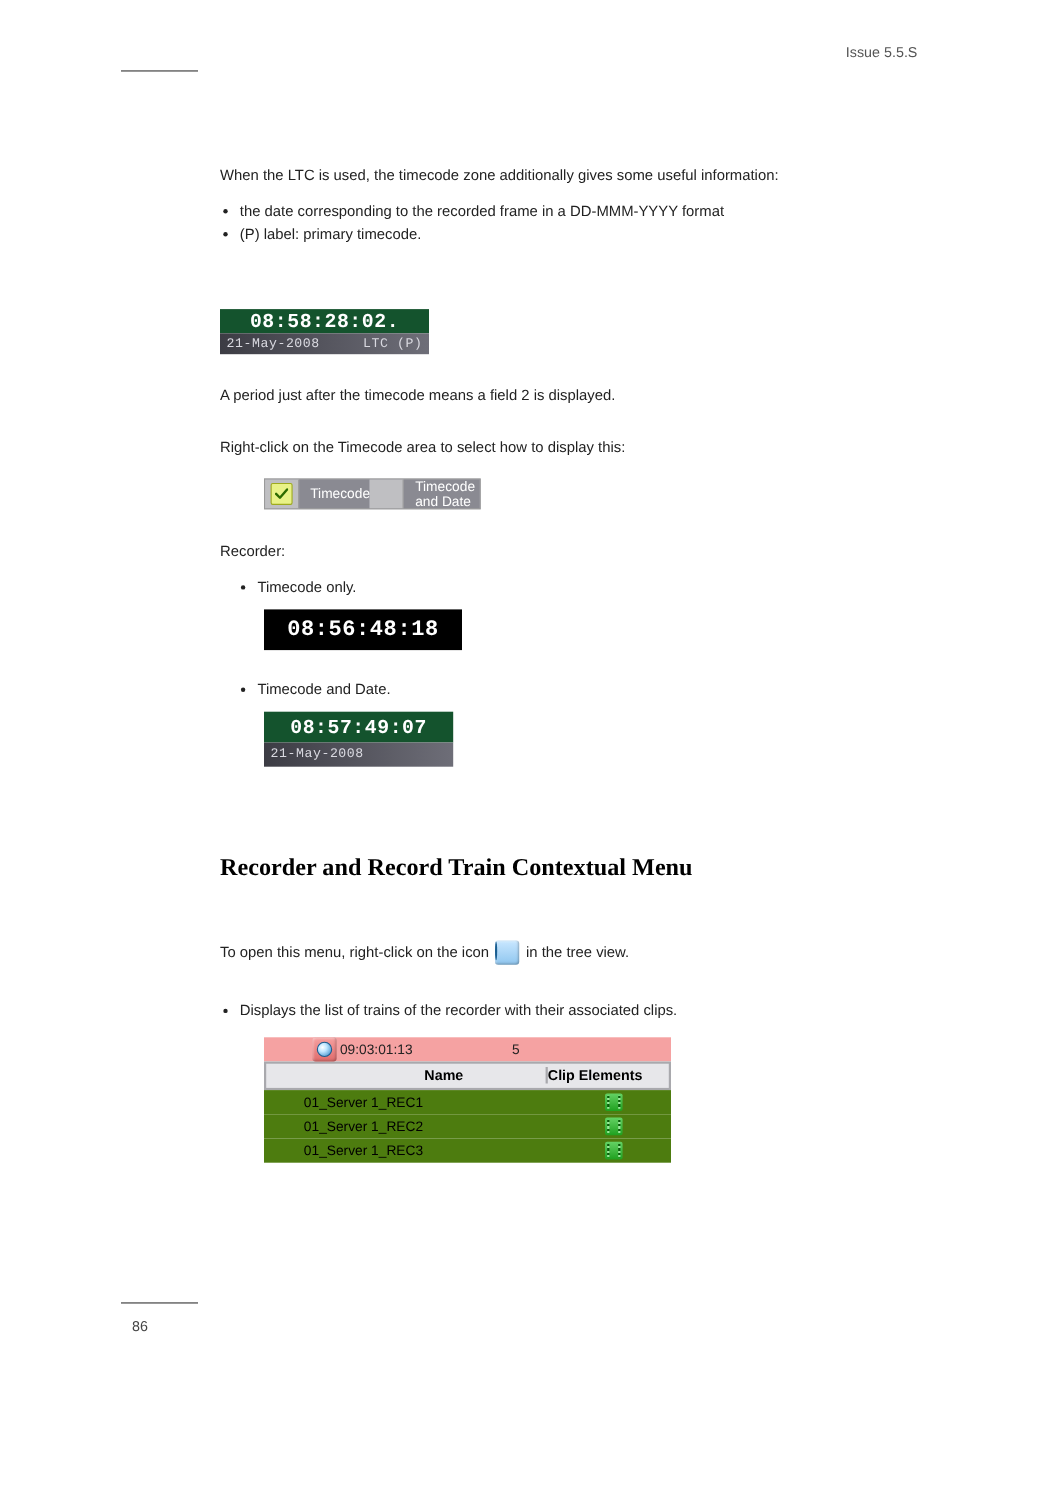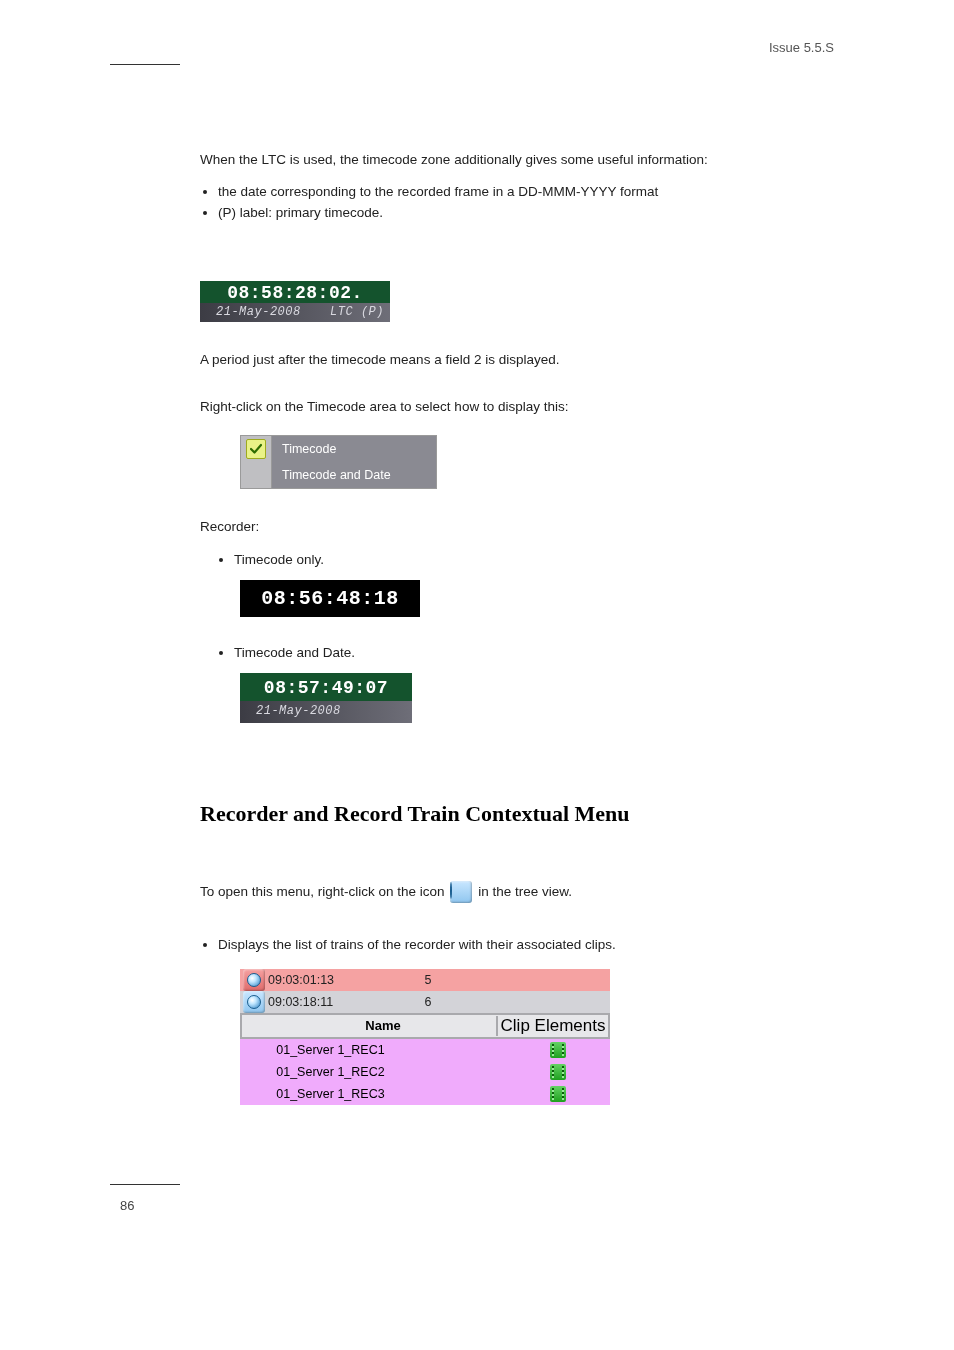--- a/index.html
+++ b/index.html
@@ -12,53 +12,53 @@
   .bullet-list { margin: 0 0 0 18px; padding: 0; }
   .bullet-list li { margin: 4px 0; list-style: disc; }
   .bullet-list.tight li { margin: 2px 0; }
   .gap-sm { height: 10px; }
   .gap-md { height: 18px; }
   .gap-lg { height: 28px; }
 
   
   .tc-widget { width: 190px; display: flex; flex-direction: column; font-family: "Courier New", monospace; letter-spacing: 0.5px; }
   .tc-top { background: #14532d; color: #fff; font-weight: bold; font-size: 18px; padding: 2px 6px 0 6px; text-align: center; }
-  .tc-bottom { background: linear-gradient(to right, #3c3c44, #6e6e78); color: #d9d9e0; font-size: 11px; padding: 2px 6px 3px 16px; display: flex; justify-content: space-between; font-style: italic; }
+  .tc-bottom { background: linear-gradient(to right, #3c3c44, #6e6e78); color: #d9d9e0; font-size: 11px; padding: 2px 6px 3px 6px; display: flex; justify-content: space-between; }
   .tc-bottom.single { justify-content: flex-start; }
 
   
   .tc-big-only { width: 172px; background: #000; color: #fff; font-family: "Courier New", monospace; font-weight: bold; font-size: 20px; text-align: center; padding: 4px 4px; letter-spacing: 0.5px; }
 
   
-  .ctx-menu { width: 195px; border: 1px solid #9a9a9a; background: #a9a9b0; display: flex; flex-direction: column; font-size: 12.5px; }
+  .ctx-menu { width: 195px; border: 1px solid #9a9a9a; background: #a9a9b0; display: flex; font-size: 12.5px; }
   .ctx-row { display: flex; align-items: stretch; height: 26px; }
   .ctx-check-col { width: 30px; background: #bfbfc2; border-right: 1px solid #9a9a9a; display: flex; align-items: center; justify-content: center; }
   .ctx-checkbox { width: 18px; height: 18px; background: #e9f287; border: 1px solid #9eaa1e; border-radius: 2px; display: flex; align-items: center; justify-content: center; color: #3b6b00; font-size: 14px; font-weight: bold; }
   .ctx-label { flex: 1; background: #8a8a92; color: #fff; display: flex; align-items: center; padding-left: 10px; }
 
   .mono-small { font-family: "Courier New", monospace; font-size: 12px; }
 
   .heading { font-family: "Times New Roman", Georgia, serif; font-size: 22px; font-weight: bold; margin: 0 0 8px 0; }
 
   
   .rec-ico { width: 22px; height: 22px; border-radius: 3px; display: inline-flex; align-items: center; justify-content: center; vertical-align: middle; box-shadow: inset -1px -1px 2px rgba(0,0,0,0.25), inset 1px 1px 2px rgba(255,255,255,0.4); }
   .rec-ico .dot { width: 12px; height: 12px; border-radius: 50%; background: radial-gradient(circle at 35% 35%, #ffffff 0%, #bfe6ff 35%, #2a7fc0 100%); border: 1px solid #1a5e90; }
   .rec-ico.red { background: linear-gradient(#f6a1a1, #e06b6b); }
   .rec-ico.blue { background: linear-gradient(#c9e7ff, #8fc6ef); }
-  .row-status { display: flex; align-items: center; height: 22px; }
+  .row-status { display: flex; align-items: center; height: 22px; padding-left: 41px; }
   .row-status .cell-ico { width: 28px; display:flex; align-items:center; justify-content:center; }
   .row-status .cell-tc { width: 140px; font-size: 12.5px; color: #222; }
   .row-status .cell-n { width: 40px; text-align: center; font-size: 12.5px; color: #222; }
   .row-status .cell-rest { flex:1; }
   .row-red { background: #f5a2a2; }
   .row-blue-hdr { background: #d3d3d8; }
   .thead-row { background: #e7e7ea; border: 2px solid #a9a9ad; }
   .thead-row .th-name { flex:1; text-align:center; font-weight:bold; font-size:13px; }
-  .thead-row .th-clip { width: 110px; text-align:center; font-weight:normal; font-size:17px; border-left: 2px solid #a9a9ad; }
-  .data-row { display:flex; align-items:center; height:22px; background:#f0abfc; font-size:12.5px; }
+  .thead-row .th-clip { width: 110px; text-align:left; font-weight:bold; font-size:13px; border-left: 2px solid #a9a9ad; }
+  .data-row { display:flex; align-items:center; height:22px; background:#4d7c0f; font-size:12.5px; }
   .data-row .c-left { width: 38px; }
   .data-row .c-name { width: 240px; }
   .data-row .c-ico { width: 110px; display:flex; justify-content:center; }
   .film-ico { width: 16px; height: 16px; border-radius: 2px; background: linear-gradient(#64d264, #1fa01f); position: relative; }
   .film-ico::before, .film-ico::after { content:""; position:absolute; top:2px; bottom:2px; width:2px; background: repeating-linear-gradient(#0b5b0b 0 2px, #9be89b 2px 4px); }
   .film-ico::before { left:2px; }
   .film-ico::after { right:2px; }
 
   .hr-bottom { position: absolute; bottom: 108px; left: 110px; width: 70px; border-top: 1px solid #333; }
   .page-num { position: absolute; bottom: 80px; left: 120px; font-size: 13px; color: #444; }
@@ -177,30 +177,20 @@
       <div class="row-status row-red">
         <div class="cell-ico">
             <span class="rec-ico red">
               <span class="dot"></span>
             </span>
           </div>
         <div class="cell-tc">09:03:01:13</div>
         <div class="cell-n">5</div>
         <div class="cell-rest"></div>
       </div>
-      <div class="row-status row-blue-hdr">
-        <div class="cell-ico">
-            <span class="rec-ico blue">
-              <span class="dot"></span>
-            </span>
-          </div>
-        <div class="cell-tc">09:03:18:11</div>
-        <div class="cell-n">6</div>
-        <div class="cell-rest"></div>
-      </div>
       <div class="row-status thead-row">
         <div class="cell-ico"></div>
         <div class="th-name">Name</div>
         <div class="th-clip">Clip Elements</div>
       </div>
       <div class="data-row">
         <div class="c-left"></div>
         <div class="c-name">01_Server 1_REC1</div>
         <div class="c-ico">
             <span class="film-ico"></span>

